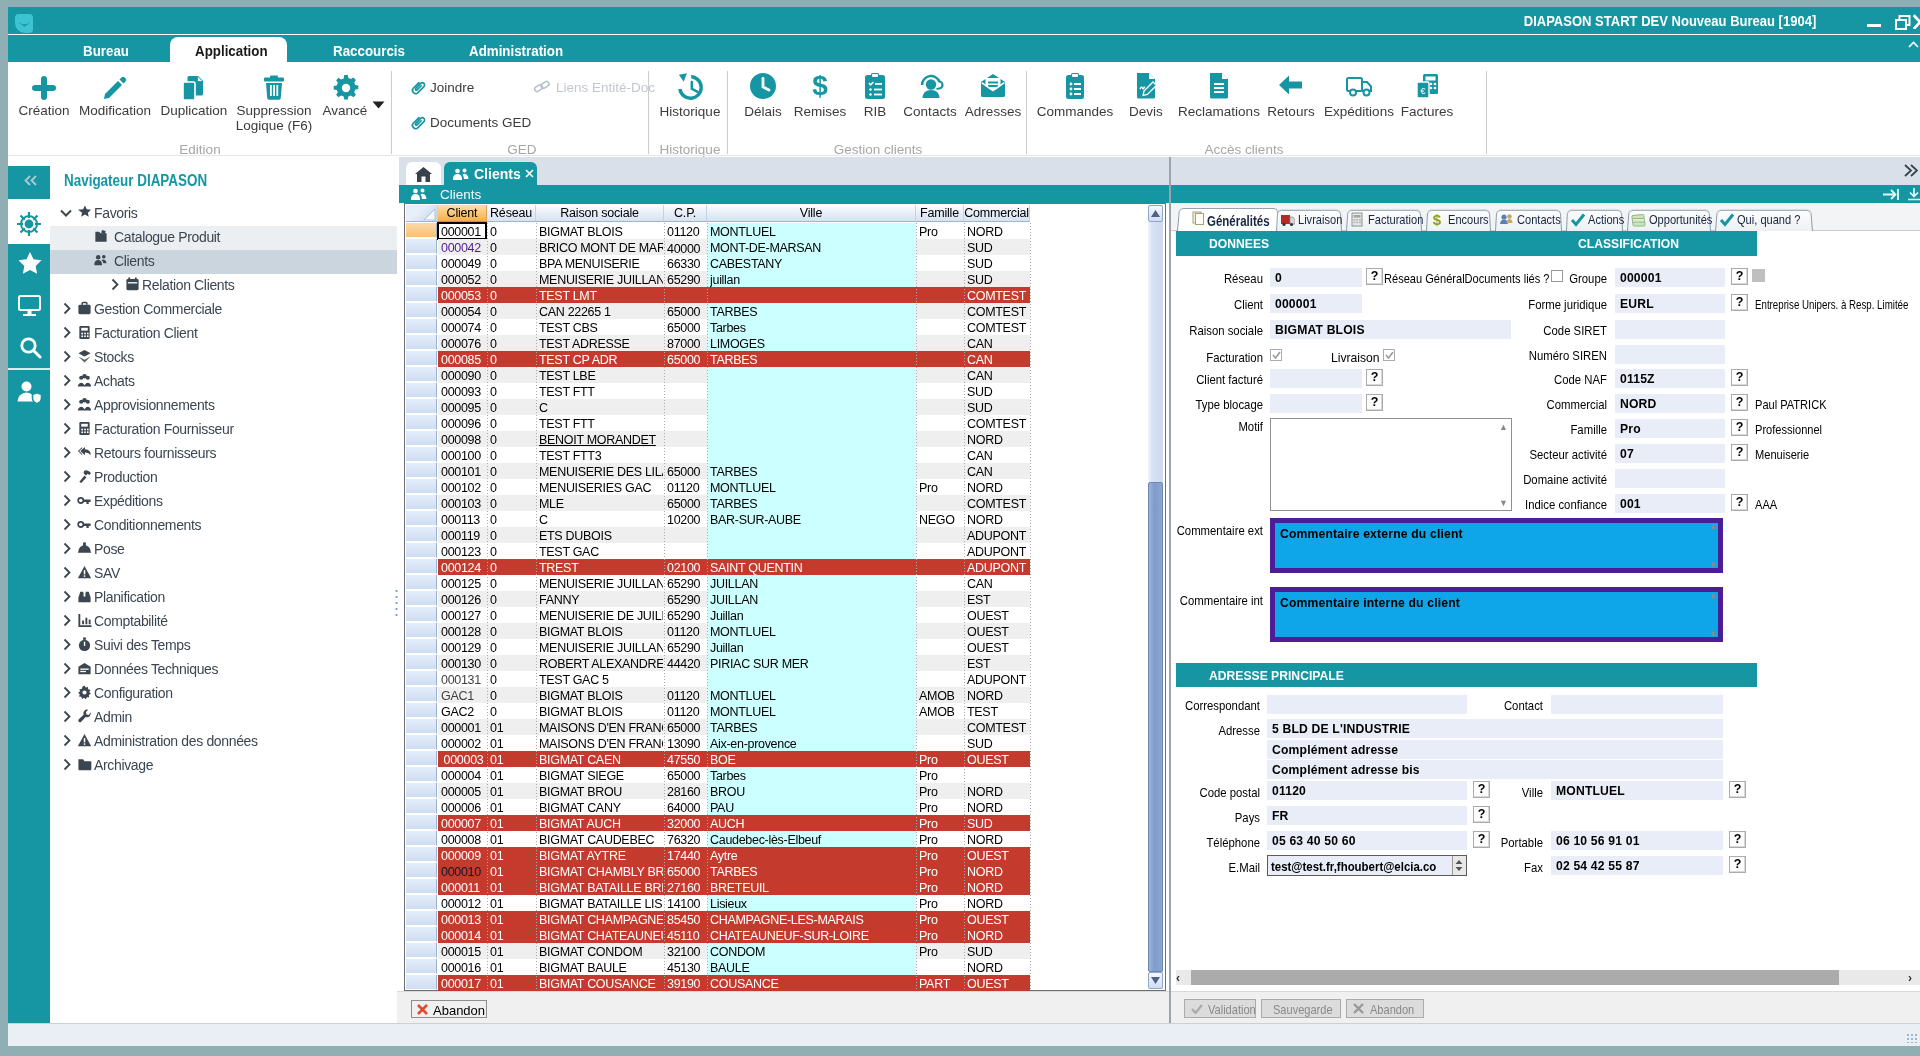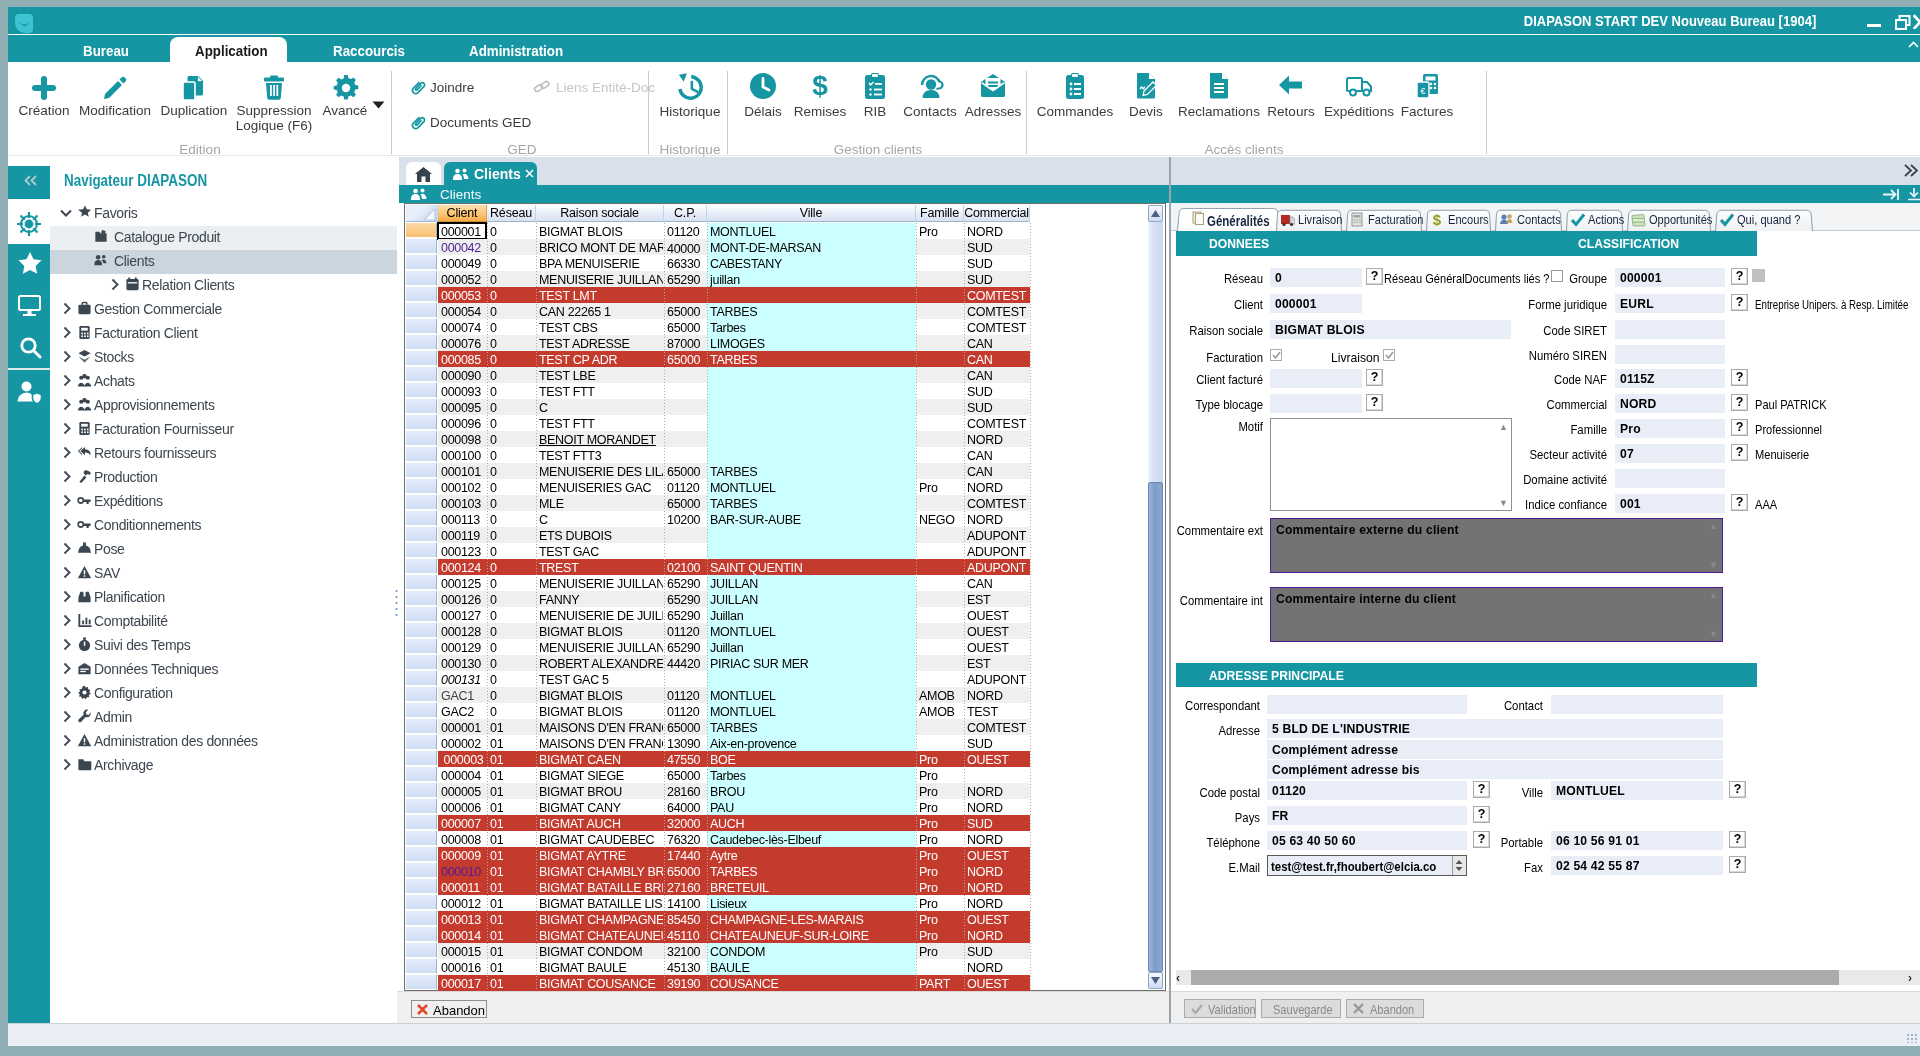--- a/index.html
+++ b/index.html
@@ -12,21 +12,21 @@
 .trow{position:absolute;left:50px;width:347px;height:24px;font-size:14px;color:#3C4650;letter-spacing:-0.35px;}
 .trow .chev{position:absolute;left:13px;top:4px;}
 .trow .tlabel{position:absolute;left:44px;top:3px;white-space:nowrap;}
 .trow .ticn{position:absolute;left:30px;top:3px;}
 .ftab{position:absolute;top:209px;height:22px;background:linear-gradient(180deg,#FCFDFD,#EEF0F2);border:1px solid #8C9BA8;border-bottom:none;border-radius:5px 5px 0 0;font-size:13.5px;color:#16253E;line-height:21px;transform:perspective(12px) rotateX(1.2deg);transform-origin:bottom;}
 .ftabtxt{position:absolute;top:209px;height:22px;font-size:13.5px;color:#16253E;line-height:22px;white-space:nowrap;transform:scaleX(0.82);transform-origin:0 50%;}
 .fl{position:absolute;font-size:13.5px;color:#000;text-align:right;white-space:nowrap;transform:scaleX(0.84);transform-origin:100% 50%;}
 .fi{position:absolute;background:#E9EDF8;}
 .fv{position:absolute;left:5px;top:2px;font-size:13.5px;font-weight:bold;color:#000;white-space:nowrap;letter-spacing:0.2px;transform:scaleX(0.9);transform-origin:0 50%;}
 .qb{position:absolute;width:17px;height:17px;background:#FDFDFD;border:1px solid #ABABAB;box-shadow:inset -1px -1px 0 #D8D8D8;font-size:12.5px;font-weight:bold;text-align:center;line-height:15px;color:#000;}
-.ta{position:absolute;border:1px solid #4c1d95;background:#737373;}
+.ta{position:absolute;border:5px solid #4c1d95;background:#0ea5e9;}
 .ta .txt{position:absolute;left:5px;top:3px;font-size:13.5px;font-weight:bold;letter-spacing:0.2px;transform:scaleX(0.9);transform-origin:0 50%;}
 .sarr{position:absolute;right:2px;width:11px;height:11px;font-size:9px;color:#8a8a8a;text-align:center;line-height:11px;}
 .fh{position:absolute;font-size:13.5px;color:#000;white-space:nowrap;transform:scaleX(0.82);transform-origin:0 50%;}
 </style></head>
 <body>
 
 <div class="abs" style="left:8px;top:7px;width:1912px;height:1039px;background:#fff;"></div>
 <div class="abs" style="left:8px;top:7px;width:1912px;height:27px;background:#1696A3;"></div>
 <div class="abs" style="left:15px;top:14px;width:18px;height:19px;border-radius:4px 4px 4px 10px;background:#3DC4D3;"></div>
 <svg class="abs" style="left:18px;top:20px;" width="13" height="9" viewBox="0 0 13 9">
@@ -789,21 +789,21 @@
 <div style="position:absolute;left:707px;top:655px;width:209px;height:16px;background:#CCFFFF;"></div>
 <div class="tc" style="left:441px;top:657px;width:45px;color:#000;">000130</div>
 <div class="tc" style="left:490px;top:657px;width:45px;color:#000;">0</div>
 <div class="tc" style="left:539px;top:657px;width:124px;color:#000;">ROBERT ALEXANDRE ET</div>
 <div class="tc" style="left:667px;top:657px;width:39px;color:#000;">44420</div>
 <div class="tc" style="left:710px;top:657px;width:205px;color:#000;">PIRIAC SUR MER</div>
 <div class="tc" style="left:967px;top:657px;width:62px;color:#000;">EST</div>
 <div style="position:absolute;left:406px;top:671px;width:31px;height:15px;background:linear-gradient(180deg,#E4EDFB,#CFDDF3);border-bottom:1px solid #fff;border-right:1px solid #9DB3CC;"></div>
 <div style="position:absolute;left:438px;top:671px;width:592px;height:16px;background:#FFFFFF;"></div>
 <div style="position:absolute;left:707px;top:671px;width:209px;height:16px;background:#CCFFFF;"></div>
-<div class="tc" style="left:441px;top:673px;width:45px;color:#000000;font-style:italic;">000131</div>
+<div class="tc" style="left:441px;top:673px;width:45px;color:#404040;">000131</div>
 <div class="tc" style="left:490px;top:673px;width:45px;color:#000;">0</div>
 <div class="tc" style="left:539px;top:673px;width:124px;color:#000;">TEST GAC 5</div>
 <div class="tc" style="left:967px;top:673px;width:62px;color:#000;">ADUPONT</div>
 <div style="position:absolute;left:406px;top:687px;width:31px;height:15px;background:linear-gradient(180deg,#E4EDFB,#CFDDF3);border-bottom:1px solid #fff;border-right:1px solid #9DB3CC;"></div>
 <div style="position:absolute;left:438px;top:687px;width:592px;height:16px;background:#EFEFEF;"></div>
 <div style="position:absolute;left:707px;top:687px;width:209px;height:16px;background:#CCFFFF;"></div>
 <div class="tc" style="left:441px;top:689px;width:45px;color:#404040;">GAC1</div>
 <div class="tc" style="left:490px;top:689px;width:45px;color:#000;">0</div>
 <div class="tc" style="left:539px;top:689px;width:124px;color:#000;">BIGMAT BLOIS</div>
 <div class="tc" style="left:667px;top:689px;width:39px;color:#000;">01120</div>
@@ -899,21 +899,21 @@
 <div style="position:absolute;left:438px;top:847px;width:592px;height:16px;background:#C43B2E;"></div>
 <div class="tc" style="left:441px;top:849px;width:45px;color:#fff;">000009</div>
 <div class="tc" style="left:490px;top:849px;width:45px;color:#fff;">01</div>
 <div class="tc" style="left:539px;top:849px;width:124px;color:#fff;">BIGMAT AYTRE</div>
 <div class="tc" style="left:667px;top:849px;width:39px;color:#fff;">17440</div>
 <div class="tc" style="left:710px;top:849px;width:205px;color:#fff;">Aytre</div>
 <div class="tc" style="left:919px;top:849px;width:44px;color:#fff;">Pro</div>
 <div class="tc" style="left:967px;top:849px;width:62px;color:#fff;">OUEST</div>
 <div style="position:absolute;left:406px;top:863px;width:31px;height:15px;background:linear-gradient(180deg,#E4EDFB,#CFDDF3);border-bottom:1px solid #fff;border-right:1px solid #9DB3CC;"></div>
 <div style="position:absolute;left:438px;top:863px;width:592px;height:16px;background:#C43B2E;"></div>
-<div class="tc" style="left:441px;top:865px;width:45px;color:#4c1d95;">000010</div>
+<div class="tc" style="left:441px;top:865px;width:45px;color:#0f172a;">000010</div>
 <div class="tc" style="left:490px;top:865px;width:45px;color:#fff;">01</div>
 <div class="tc" style="left:539px;top:865px;width:124px;color:#fff;">BIGMAT CHAMBLY BROU</div>
 <div class="tc" style="left:667px;top:865px;width:39px;color:#fff;">65000</div>
 <div class="tc" style="left:710px;top:865px;width:205px;color:#fff;">TARBES</div>
 <div class="tc" style="left:919px;top:865px;width:44px;color:#fff;">Pro</div>
 <div class="tc" style="left:967px;top:865px;width:62px;color:#fff;">NORD</div>
 <div style="position:absolute;left:406px;top:879px;width:31px;height:15px;background:linear-gradient(180deg,#E4EDFB,#CFDDF3);border-bottom:1px solid #fff;border-right:1px solid #9DB3CC;"></div>
 <div style="position:absolute;left:438px;top:879px;width:592px;height:16px;background:#C43B2E;"></div>
 <div class="tc" style="left:441px;top:881px;width:45px;color:#fff;">000011</div>
 <div class="tc" style="left:490px;top:881px;width:45px;color:#fff;">01</div>

